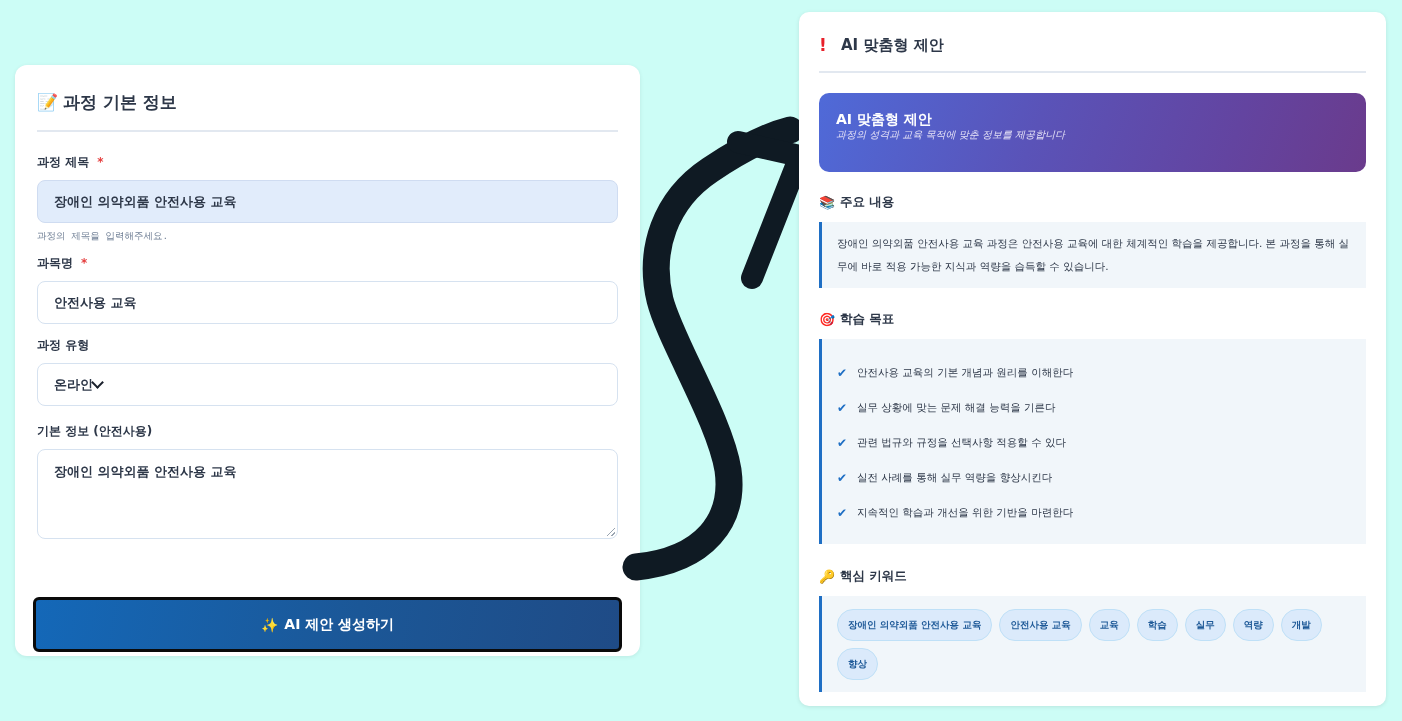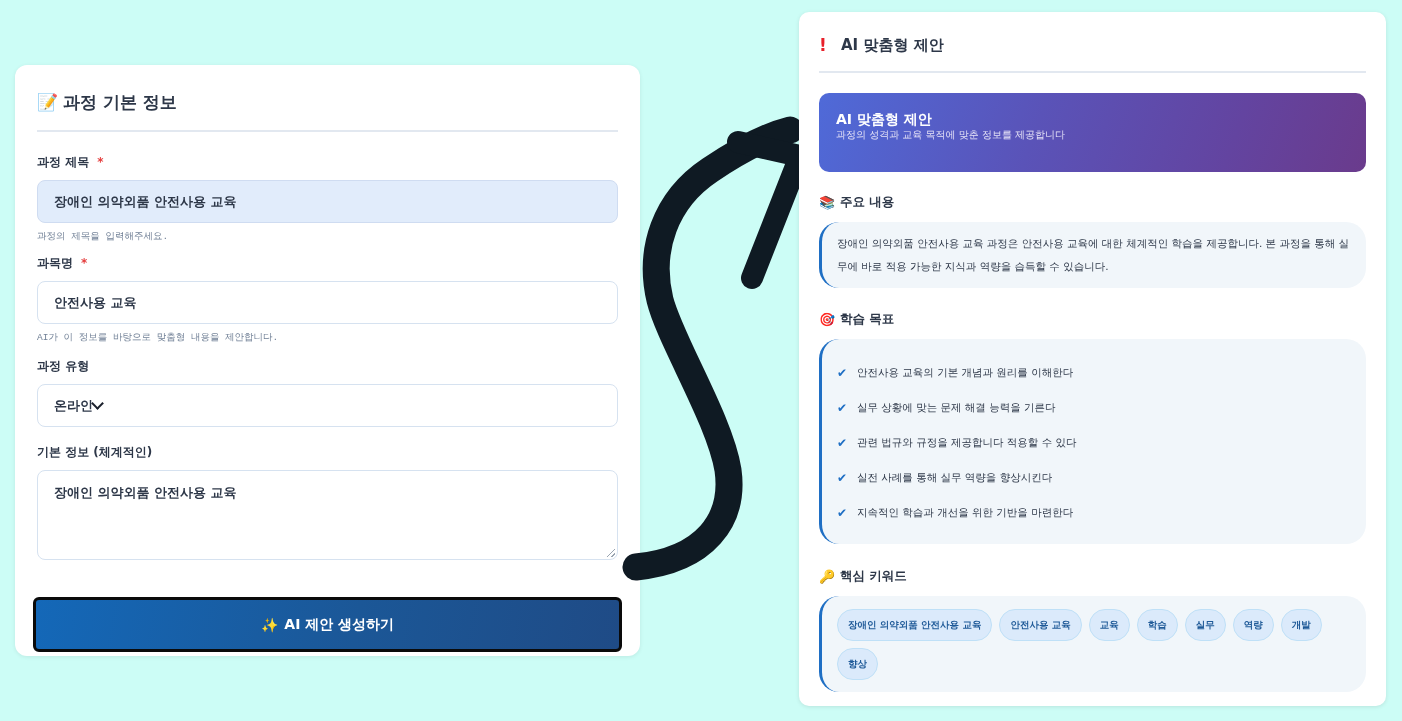--- a/index.html
+++ b/index.html
@@ -80,30 +80,30 @@
   .card-right .card-title { font-size: 15px; height: 24px; }
   .excl { color: #e8202a; font-weight: bold; font-size: 17px; width: 18px; display: inline-block; }
   .card-right .divider { margin-top: 14px; }
 
   .banner {
     margin-top: 20px; height: 79px; border-radius: 10px;
     background: linear-gradient(110deg, #4f6ad8 0%, #5a53b8 40%, #6344a0 75%, #6a3b8c 100%);
     padding: 17px 17px; color: #fff;
   }
   .banner-title { font-size: 14px; font-weight: bold; line-height: 18px; }
-  .banner-sub { font-size: 10px; color: #e6e3f7; line-height: 14px; }
+  .banner-sub { font-size: 10px; color: #e6e3f7; line-height: 14px; font-style: italic; }
 
   .sec-title {
     display: flex; align-items: center; gap: 4px;
     font-size: 12.5px; font-weight: bold; color: #2d3748; height: 20px;
   }
   .sec-title .emoji { font-size: 13px; width: 17px; display: inline-block; }
   .box {
     background: #f1f6fa; border-left: 3px solid #1f6fc4;
-    border-radius: 20px; margin-top: 10px;
+    border-radius: 0; margin-top: 10px;
   }
   .box-text {
     font-size: 10.5px; color: #2d3748; line-height: 23px;
     padding: 10px 15px 10px 15px;
   }
   .obj-list { list-style: none; padding: 16px 0 14px 15px; }
   .obj-list li {
     display: flex; align-items: center; gap: 10px;
     height: 35px; font-size: 10.5px; color: #2d3748;
   }
@@ -144,36 +144,35 @@
   </div>
 
   <div style="margin-top:10px">
     <div class="field-label">
       <span>과목명</span>
       <span class="req">*</span>
     </div>
     <div class="input">
       <span>안전사용 교육</span>
     </div>
-    <div class="help">AI가 이 정보를 바탕으로 맞춤형 내용을 제안합니다.</div>
   </div>
 
   <div style="margin-top:12px">
     <div class="field-label">
       <span>과정 유형</span>
     </div>
     <div class="input select">
       <span>온라인</span>
       <span class="chev"></span>
     </div>
   </div>
 
   <div style="margin-top:16px">
     <div class="field-label">
-      <span>기본 정보 (체계적인)</span>
+      <span>기본 정보 (안전사용)</span>
     </div>
     <div class="textarea">
       <span>장애인 의약외품 안전사용 교육</span>
       <span class="resize"></span>
     </div>
   </div>
 
   <div class="gen-btn">
     <span class="spark">✨</span>
     <span>AI 제안 생성하기</span>
@@ -217,21 +216,21 @@
         <li>
             <span class="check">✔</span>
             <span>안전사용 교육의 기본 개념과 원리를 이해한다</span>
           </li>
         <li>
             <span class="check">✔</span>
             <span>실무 상황에 맞는 문제 해결 능력을 기른다</span>
           </li>
         <li>
             <span class="check">✔</span>
-            <span>관련 법규와 규정을 제공합니다 적용할 수 있다</span>
+            <span>관련 법규와 규정을 선택사항 적용할 수 있다</span>
           </li>
         <li>
             <span class="check">✔</span>
             <span>실전 사례를 통해 실무 역량을 향상시킨다</span>
           </li>
         <li>
             <span class="check">✔</span>
             <span>지속적인 학습과 개선을 위한 기반을 마련한다</span>
           </li>
       </ul>

